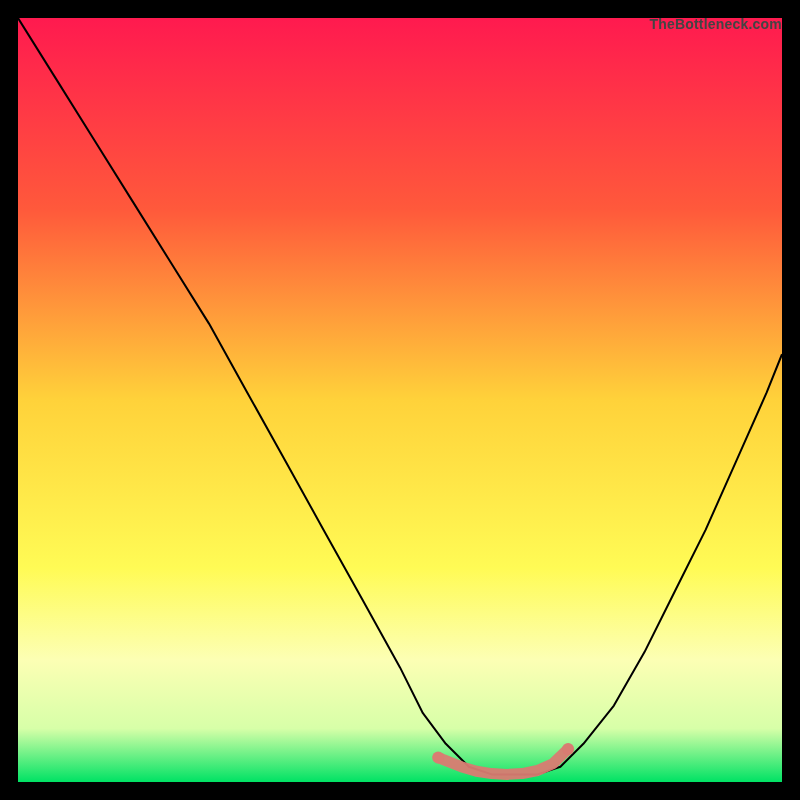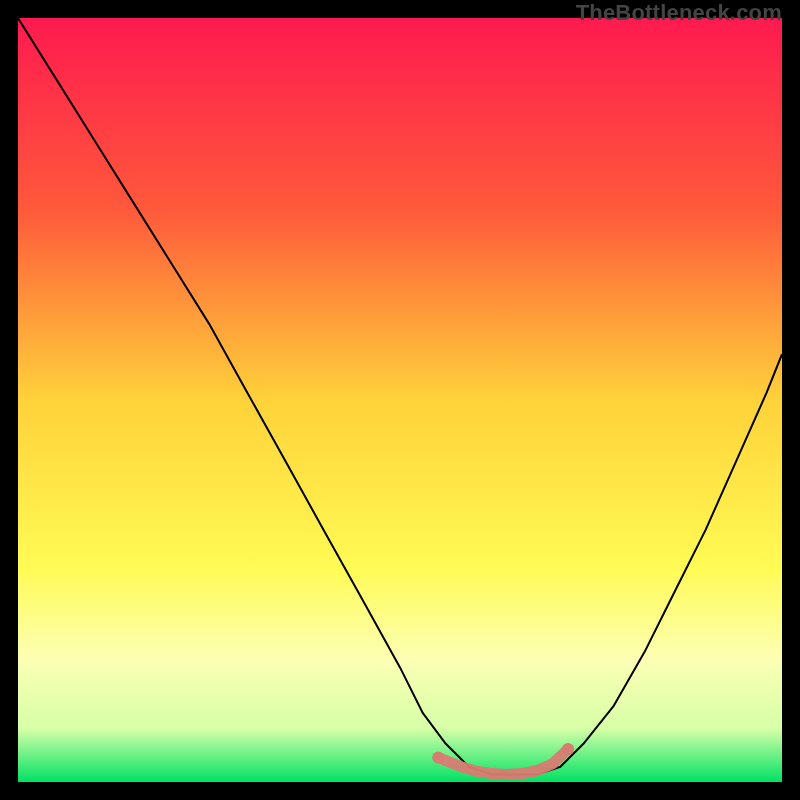--- a/index.html
+++ b/index.html
@@ -13,25 +13,25 @@
   #chart-wrap {
     position: absolute;
     left: 18px;
     top: 18px;
     width: 764px;
     height: 764px;
   }
   svg { display: block; }
   #watermark {
     position: absolute;
-    top: 0;
+    top: 16px;
     right: 18px;
     color: #444444;
     font-family: Arial, Helvetica, sans-serif;
-    font-size: 22px;
+    font-size: 14px;
     font-weight: 600;
     letter-spacing: 0.2px;
   }
 </style>
 </head>
 <body>
 
 <div id="chart-wrap">
   <svg id="chart-svg" width="764" height="764" viewBox="0 0 764 764">
       <defs>

